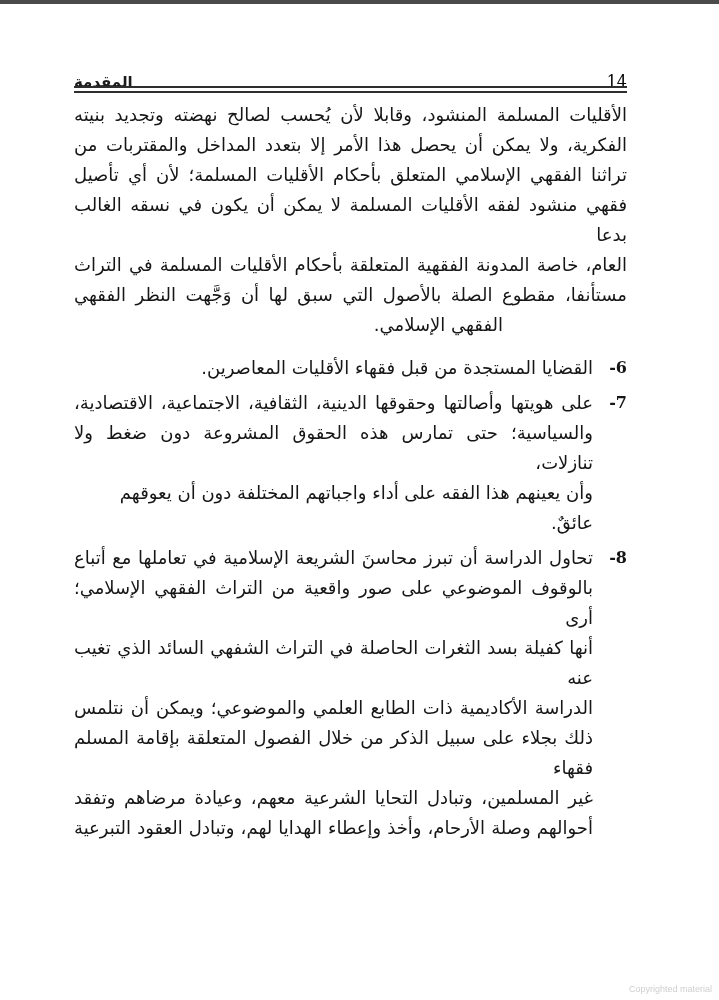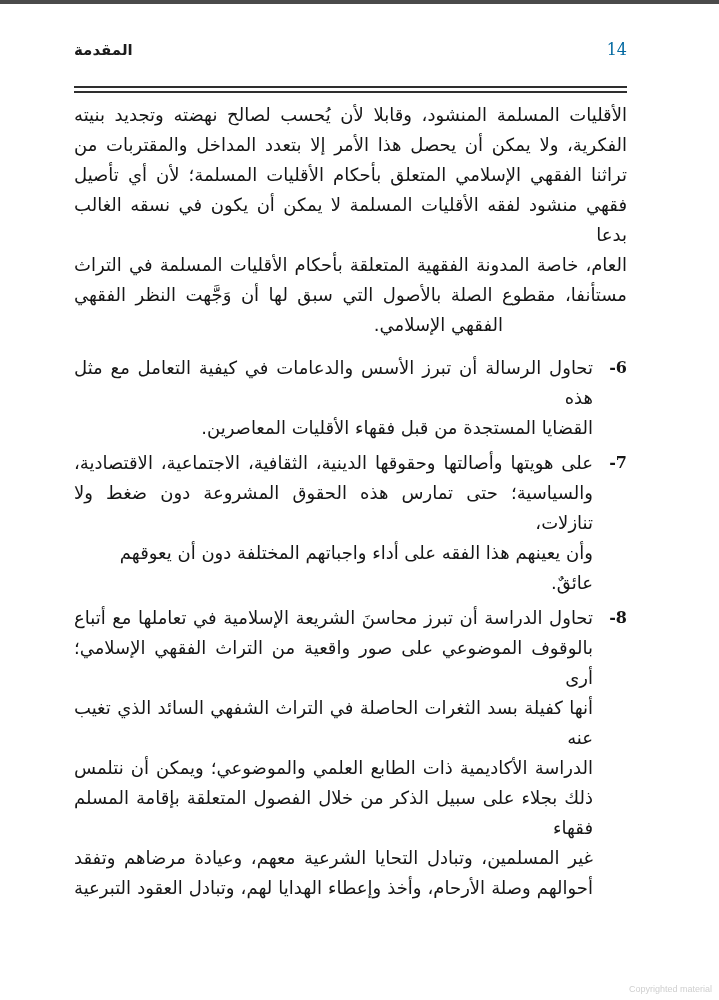--- a/index.html
+++ b/index.html
@@ -6,26 +6,26 @@
   body{
     width:719px;height:1000px;
     background:#ffffff;
     position:relative;
     overflow:hidden;
     font-family:"DejaVu Sans",sans-serif;
   }
   .page{position:absolute;inset:0;direction:rtl;}
   .top-edge{position:absolute;top:0;left:0;width:719px;height:4px;background:#4b4b4b;}
   .header{
-    position:absolute;top:40px;left:74px;right:92px;
+    position:absolute;top:72px;left:74px;right:92px;
     direction:ltr;
     display:flex;justify-content:space-between;align-items:baseline;
   }
   .section-title{font-weight:bold;font-size:15px;color:#1c1c1c;}
-  .page-num{font-size:16px;font-family:"DejaVu Serif",serif;color:#0369a1;}
+  .page-num{font-size:16px;font-family:"DejaVu Serif",serif;color:#000000;}
   .rule{
     position:absolute;top:86px;left:74px;right:92px;
     height:3px;
     border-top:2px solid #2e2e2e;
     border-bottom:2px solid #2e2e2e;
   }
   .body-text{
     position:absolute;top:100px;right:92px;left:74px;
     color:#161616;
     font-size:18px;
@@ -68,21 +68,20 @@
         <div class="line">الفكرية، ولا يمكن أن يحصل هذا الأمر إلا بتعدد المداخل والمقتربات من</div>
         <div class="line">تراثنا الفقهي الإسلامي المتعلق بأحكام الأقليات المسلمة؛ لأن أي تأصيل</div>
         <div class="line">فقهي منشود لفقه الأقليات المسلمة لا يمكن أن يكون في نسقه الغالب بدعا</div>
         <div class="line">العام، خاصة المدونة الفقهية المتعلقة بأحكام الأقليات المسلمة في التراث</div>
         <div class="line">مستأنفا، مقطوع الصلة بالأصول التي سبق لها أن وَجَّهت النظر الفقهي</div>
         <div class="line end inset">الفقهي الإسلامي.</div>
       </div>
       <div class="item">
         <span class="num">6-</span>
         <div class="item-body">
-          <div class="line">تحاول الرسالة أن تبرز الأسس والدعامات في كيفية التعامل مع مثل هذه</div>
           <div class="line end">القضايا المستجدة من قبل فقهاء الأقليات المعاصرين.</div>
         </div>
       </div>
       <div class="item">
         <span class="num">7-</span>
         <div class="item-body">
           <div class="line">على هويتها وأصالتها وحقوقها الدينية، الثقافية، الاجتماعية، الاقتصادية،</div>
           <div class="line">والسياسية؛ حتى تمارس هذه الحقوق المشروعة دون ضغط ولا تنازلات،</div>
           <div class="line end">وأن يعينهم هذا الفقه على أداء واجباتهم المختلفة دون أن يعوقهم عائقٌ.</div>
         </div>

